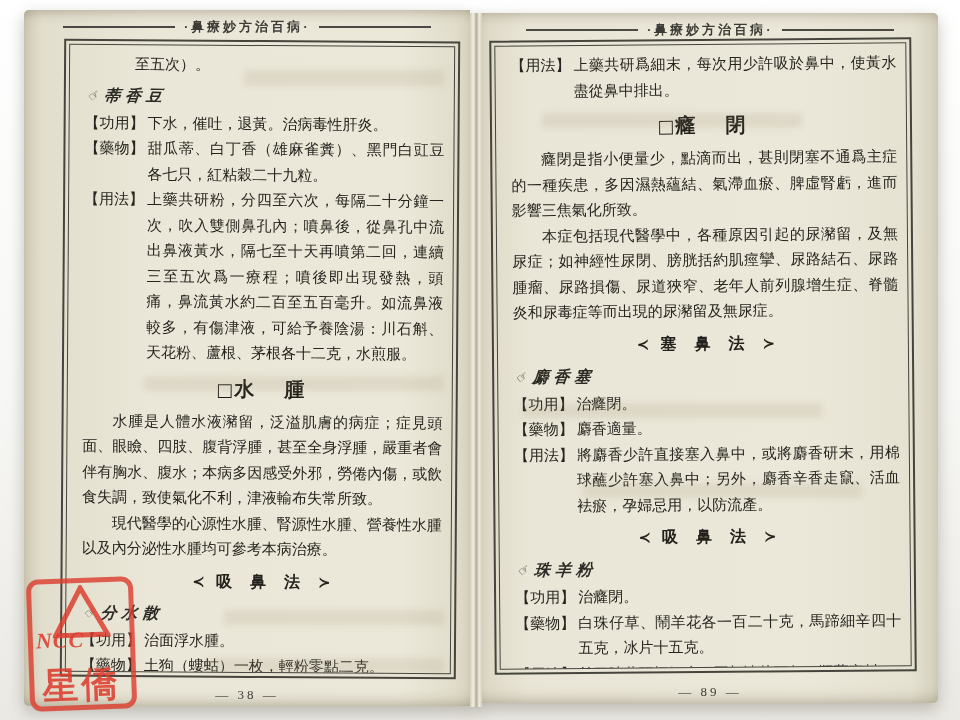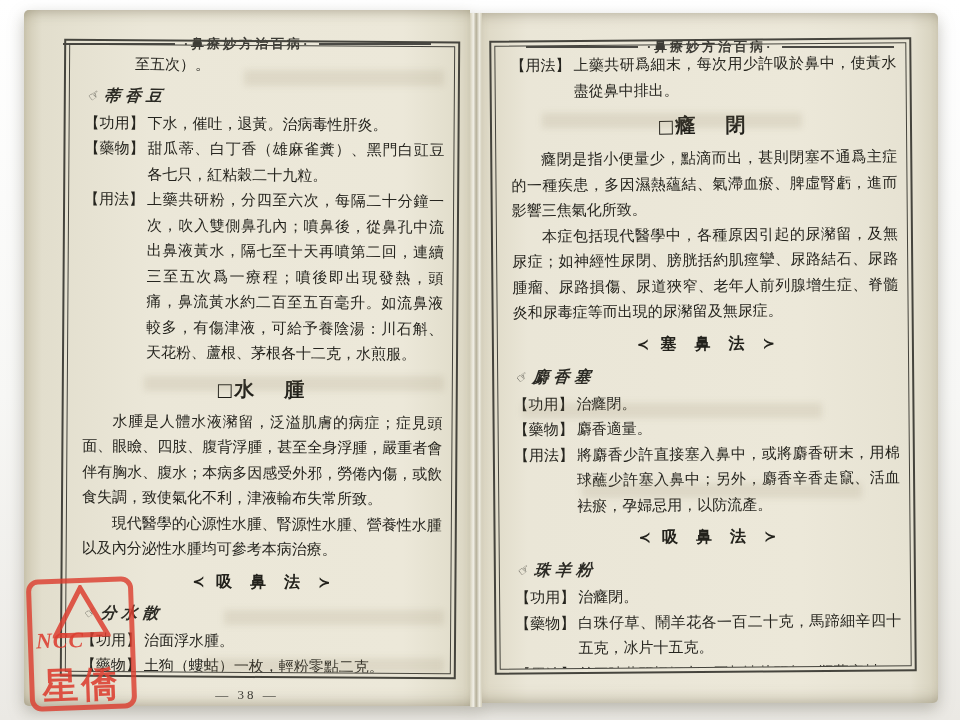--- a/index.html
+++ b/index.html
@@ -17,21 +17,21 @@
     box-shadow:inset 0 10px 14px -10px rgba(110,100,75,.55), inset 0 -12px 16px -12px rgba(110,100,75,.6);
   }
   .gutter{width:12px;height:694px;align-self:center;
     background:linear-gradient(90deg,#d4cfba 0%,#f1efe6 28%,#b5af99 52%,#eeece2 78%,#d2cdb8 100%);}
   .page.right{
     flex:1;height:690px;margin-top:3px;border-radius:0 5px 5px 0;
     background:linear-gradient(90deg,#ddd8c5 0%,#eae6d7 10%,#ece8d9 70%,#e6e2d2 94%,#d5d0bc 100%);
     box-shadow:inset 0 10px 14px -10px rgba(110,100,75,.5), inset 0 -12px 16px -12px rgba(110,100,75,.55);
   }
   .running-head{display:flex;align-items:center;justify-content:center;gap:9px;
-    height:20px;margin-top:24px;}
+    height:20px;margin-top:7px;}
   .rh-rule{width:112px;height:2px;background:#4a4944;}
   .rh-title{font-size:13px;font-weight:bold;letter-spacing:3px;color:#3c3b35;white-space:nowrap;}
   .frame{position:absolute;border:2px solid #45443d;padding:3px;background:transparent;}
   .left .frame{left:38px;right:12px;top:30px;bottom:28px;transform:rotate(0.4deg);}
   .right .frame{left:10px;right:24px;top:26px;bottom:30px;transform:rotate(-0.5deg);}
   .frame-inner{border:1px solid #45443d;width:100%;height:100%;box-sizing:border-box;
     padding:7px 9px 0 15px;overflow:hidden;}
   .bodytext{font-size:15px;line-height:25.5px;text-align:justify;}
   .cont-line{margin-left:50px;}
   .entry{display:flex;}
@@ -184,20 +184,21 @@
         <div class="entry">
           <span class="label">【藥物】</span>
           <div class="content">白珠仔草、鬧羊花各一百二十克，馬蹄細辛四十五克，冰片十五克。</div>
         </div>
         <div class="entry">
           <span class="label">【用法】</span>
           <div class="content">前三味共研極細末，再加冰片研匀，瓶藏密封，</div>
         </div>
       </div>
     </div>
+    <div class="pageno">— 89 —</div>
     <div class="bleed" style="left:60px;top:100px;width:260px;height:15px;"></div>
     <div class="bleed" style="left:40px;top:390px;width:300px;height:15px;"></div>
     <div class="bleed" style="left:100px;top:470px;width:280px;height:15px;"></div>
   </div>
 </div>
 
 <div class="stamp">
   <svg width="58" height="54" viewBox="0 0 58 54">
     <polygon points="29,3 55,50 3,50" fill="none" stroke="rgba(220,62,48,.85)" stroke-width="5"></polygon>
   </svg>

